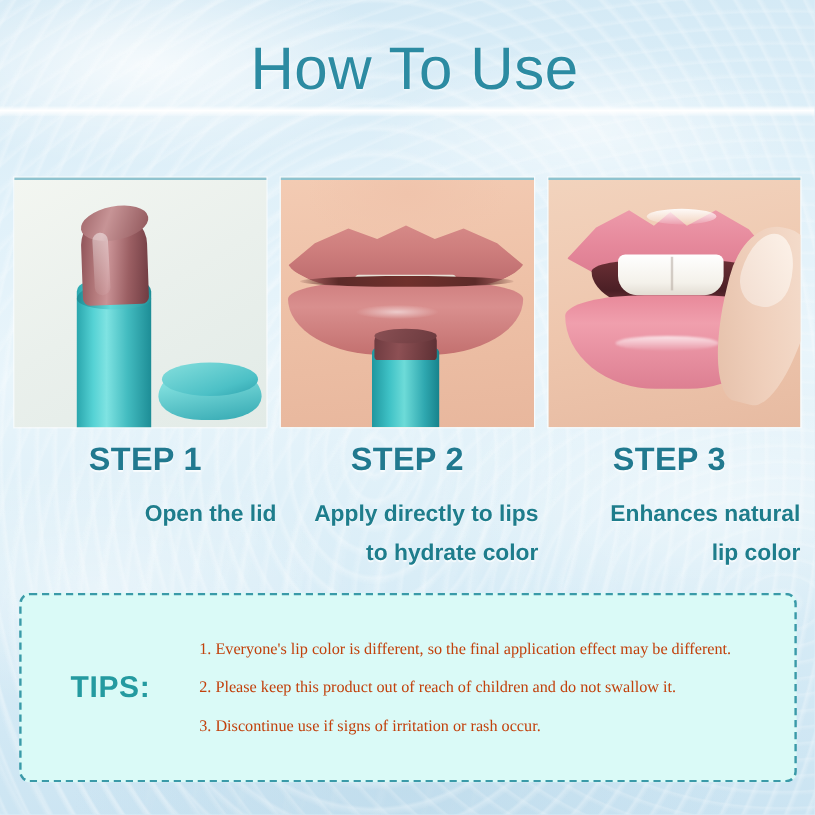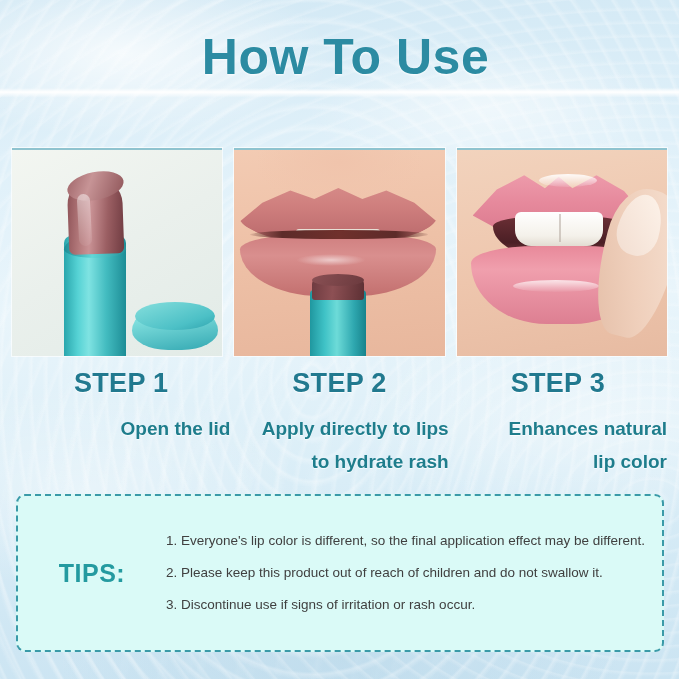--- a/index.html
+++ b/index.html
@@ -72,21 +72,21 @@
     pointer-events: none;
   }
 
   
   .title {
     position: absolute;
     top: 28px;
     left: 0; right: 0;
     text-align: center;
     font-size: 50px;
-    font-weight: 700;
+    font-weight: 400;
     letter-spacing: .5px;
     color: #2c8ba2;
     text-shadow: 0 1px 2px rgba(255,255,255,0.85);
     padding-left: 12px;
   }
 
   
   .photo-row {
     position: absolute;
     top: 148px;
@@ -351,23 +351,24 @@
     font-weight: 700;
     color: #249aa0;
     letter-spacing: .5px;
   }
   .tips-list {
     flex: 1;
     padding-right: 14px;
   }
   .tip-item {
     font-size: 13.5px;
-    color: #404040;
+    color: #c2410c;
     line-height: 2.35;
     white-space: nowrap;
+    font-family: Liberation Serif, serif;
   }
 </style>
 </head>
 <body>
 
 <div class="page">
 
   <div class="ripples"></div>
   <div class="ripples2"></div>
   <div class="band-white"></div>
@@ -419,21 +420,21 @@
       <div class="step-title">STEP 1</div>
       <div class="step-desc">
         <span>Open the lid</span>
       </div>
     </div>
 
     <div class="step">
       <div class="step-title">STEP 2</div>
       <div class="step-desc">
         <span>Apply directly to lips</span>
-        <span>to hydrate rash</span>
+        <span>to hydrate color</span>
       </div>
     </div>
 
     <div class="step">
       <div class="step-title">STEP 3</div>
       <div class="step-desc">
         <span>Enhances natural</span>
         <span>lip color</span>
       </div>
     </div>

